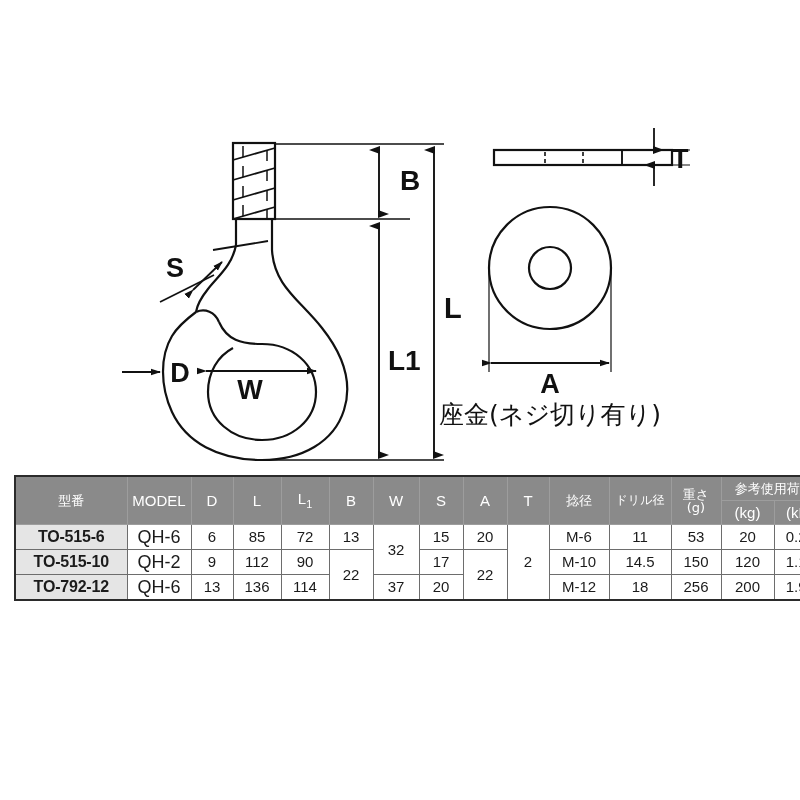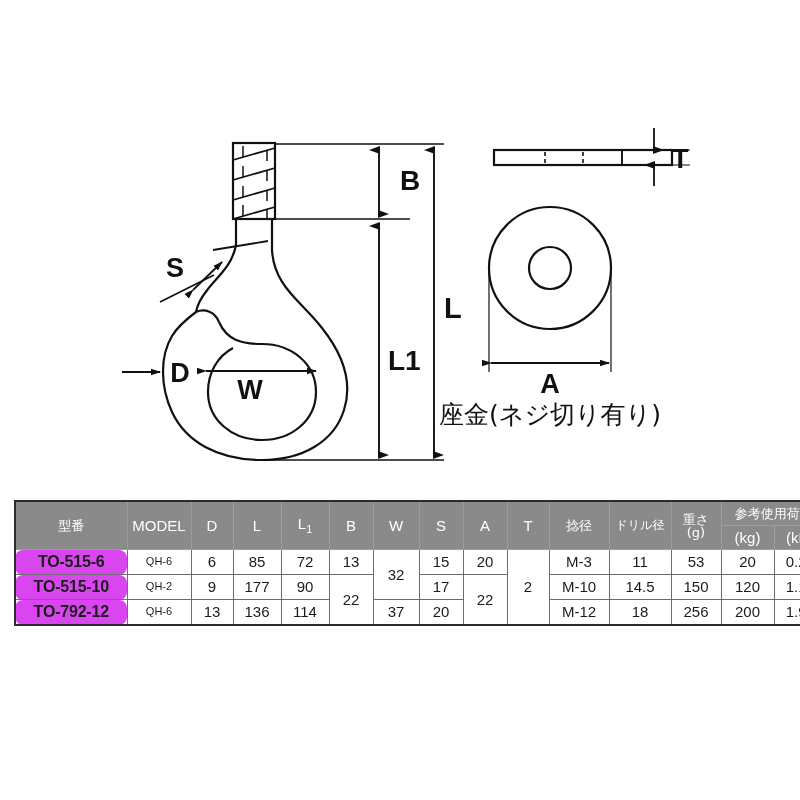--- a/index.html
+++ b/index.html
@@ -39,21 +39,21 @@
   }
   .caption-jp {
     font-family: "DejaVu Sans", "Liberation Sans", sans-serif;
     fill: #111111;
   }
 
   
   #spec-table-wrap {
     position: absolute;
     left: 14px;
-    top: 500px;
+    top: 475px;
     width: 772px;
   }
   table.spec {
     border-collapse: collapse;
     width: 772px;
     table-layout: fixed;
     border: 2px solid #2b2b2b;
   }
   table.spec th,
   table.spec td {
@@ -82,28 +82,27 @@
   }
   table.spec thead th.grouped {
     height: 23px;
   }
   table.spec tbody td {
     height: 24px;
     background: #ffffff;
     font-size: 15px;
   }
   table.spec tbody td.model-code {
-    background: #d946ef;
+    background: #e5e5e5;
     font-weight: 700;
     font-size: 16px;
     letter-spacing: -0.2px;
-    border-radius: 8px;
   }
   table.spec tbody td.model-name {
-    font-size: 11px;
+    font-size: 18px;
   }
   .sub {
     font-size: 0.72em;
     vertical-align: sub;
   }
   .stack2 {
     display: block;
     line-height: 1.0;
   }
 </style>
@@ -301,31 +300,31 @@
           <td class="model-code">TO-515-6</td>
           <td class="model-name">QH-6</td>
           <td>6</td>
           <td>85</td>
           <td>72</td>
           <td>13</td>
           <td rowspan="2">32</td>
           <td>15</td>
           <td>20</td>
           <td rowspan="3">2</td>
-          <td>M-3</td>
+          <td>M-6</td>
           <td>11</td>
           <td>53</td>
           <td>20</td>
           <td>0.20</td>
         </tr>
         <tr>
           <td class="model-code">TO-515-10</td>
           <td class="model-name">QH-2</td>
           <td>9</td>
-          <td>177</td>
+          <td>112</td>
           <td>90</td>
           <td rowspan="2">22</td>
           <td>17</td>
           <td rowspan="2">22</td>
           <td>M-10</td>
           <td>14.5</td>
           <td>150</td>
           <td>120</td>
           <td>1.18</td>
         </tr>

